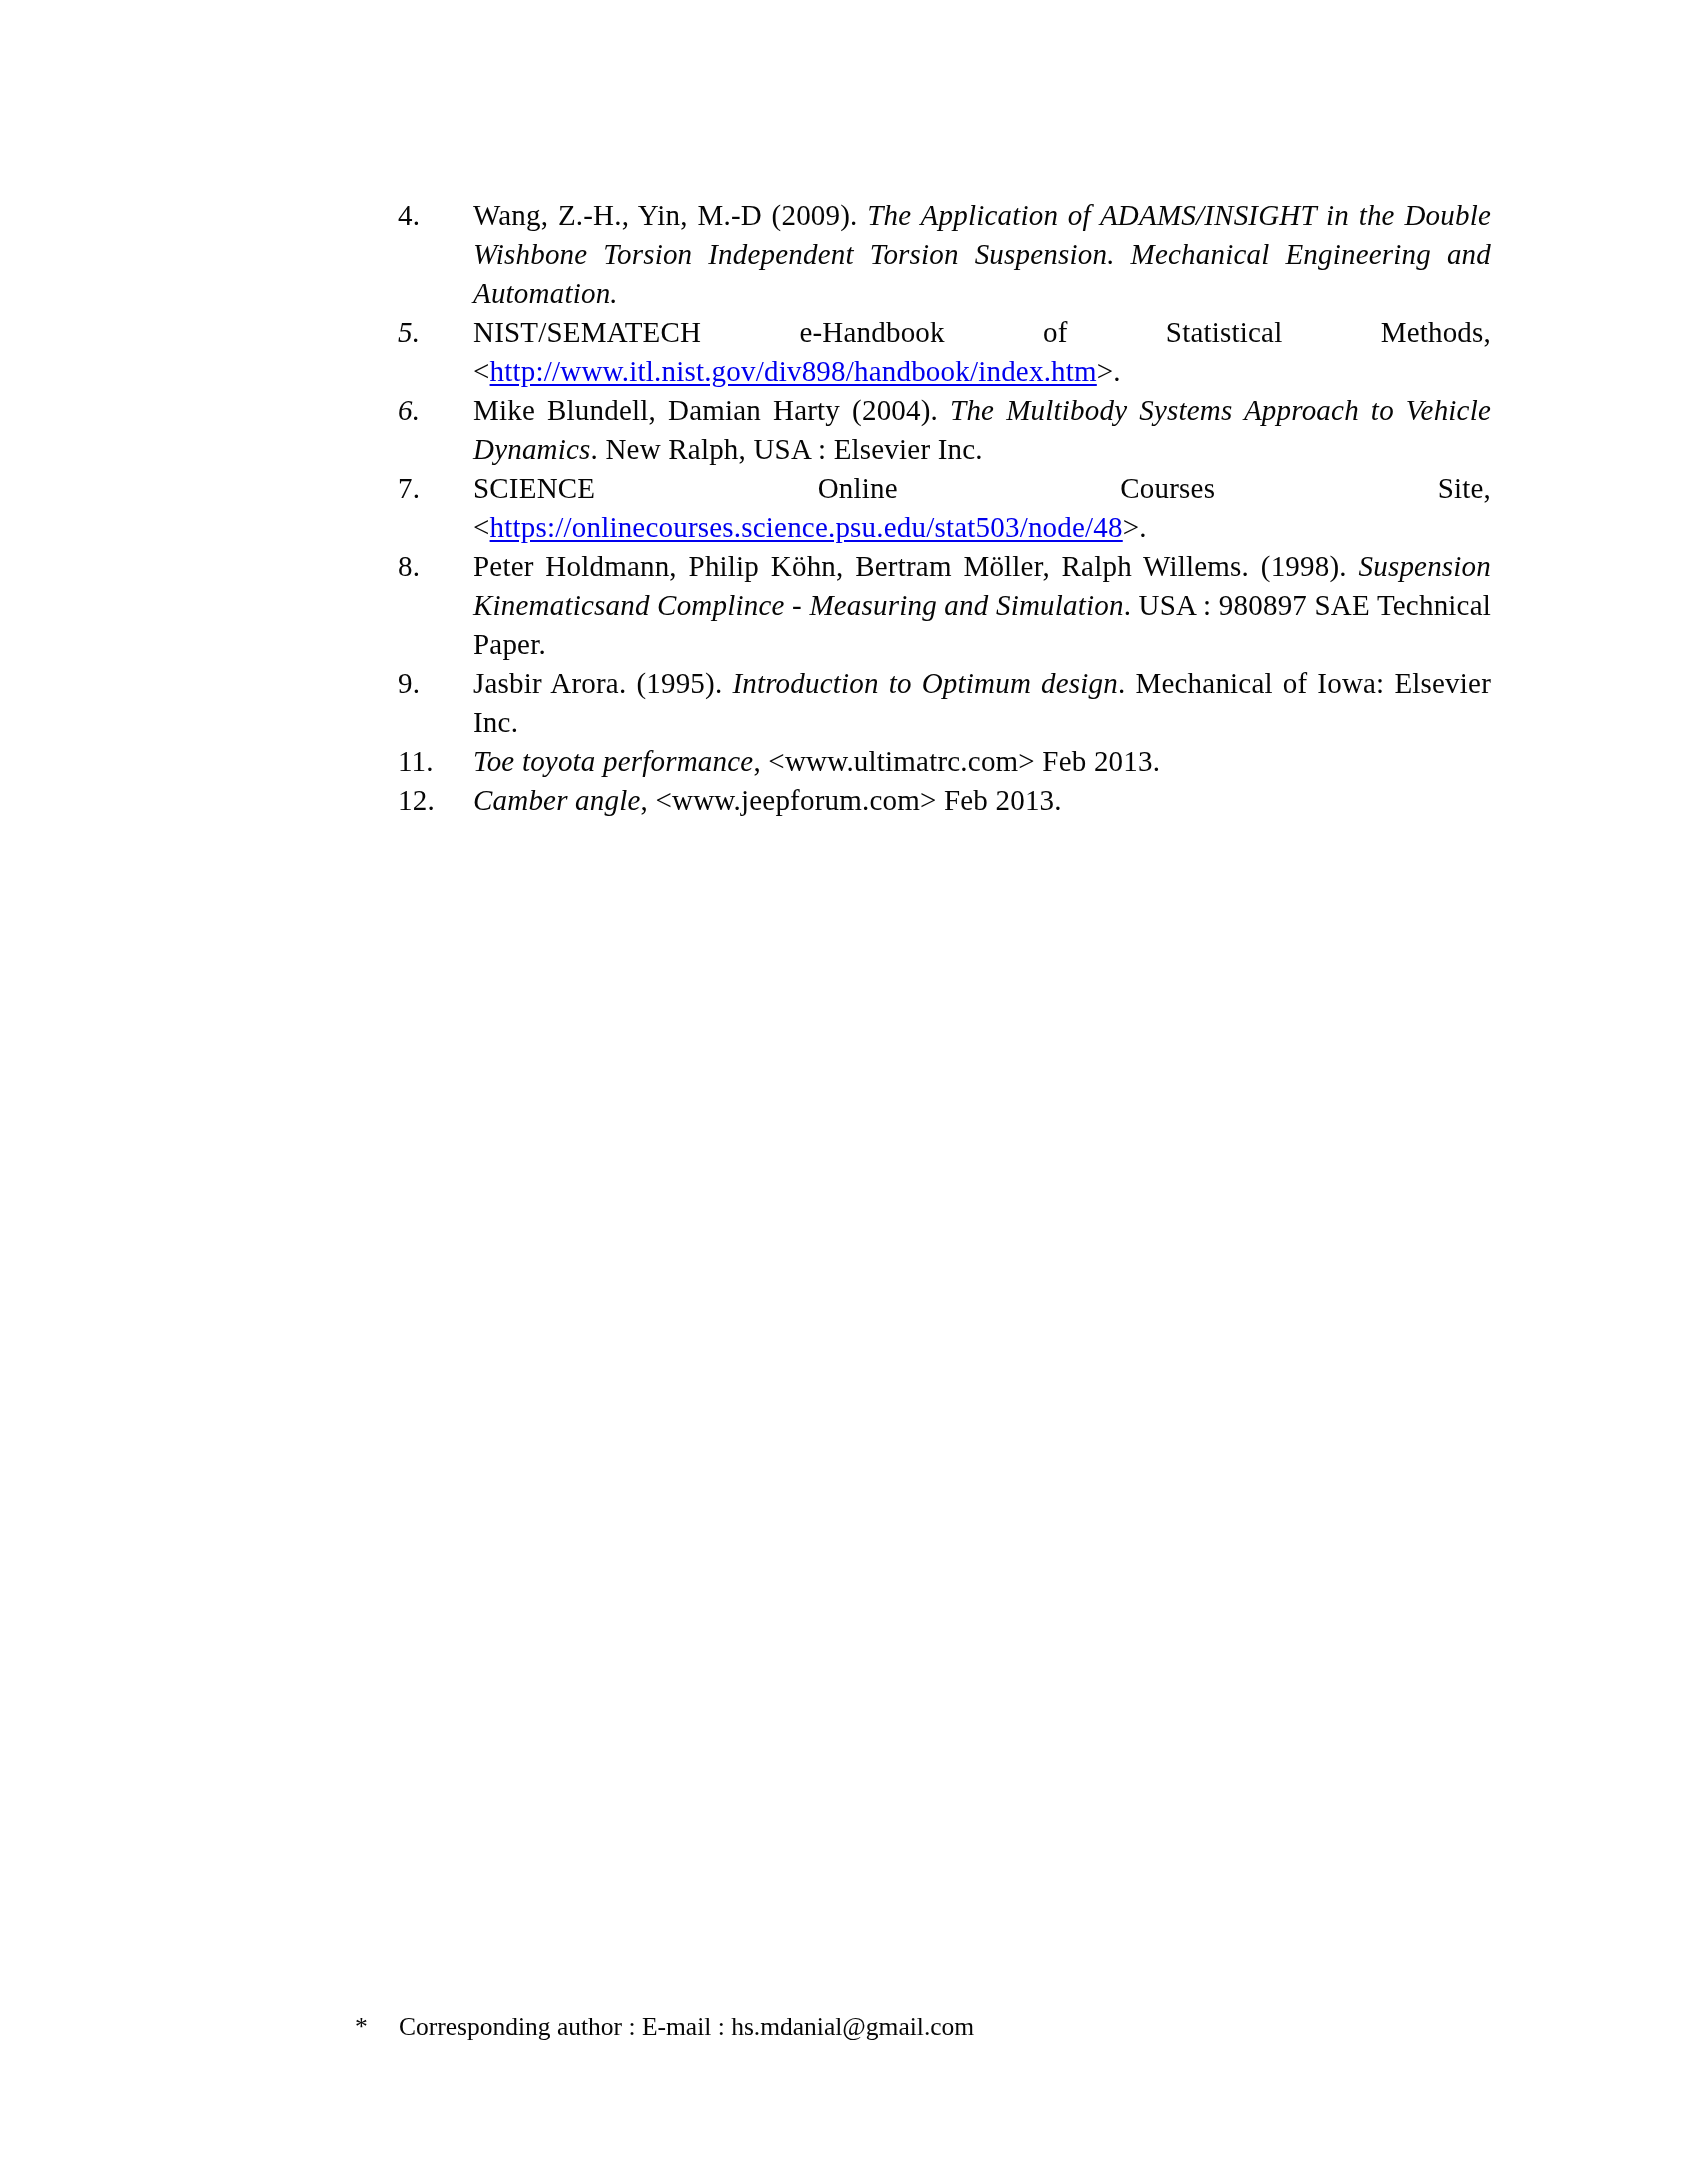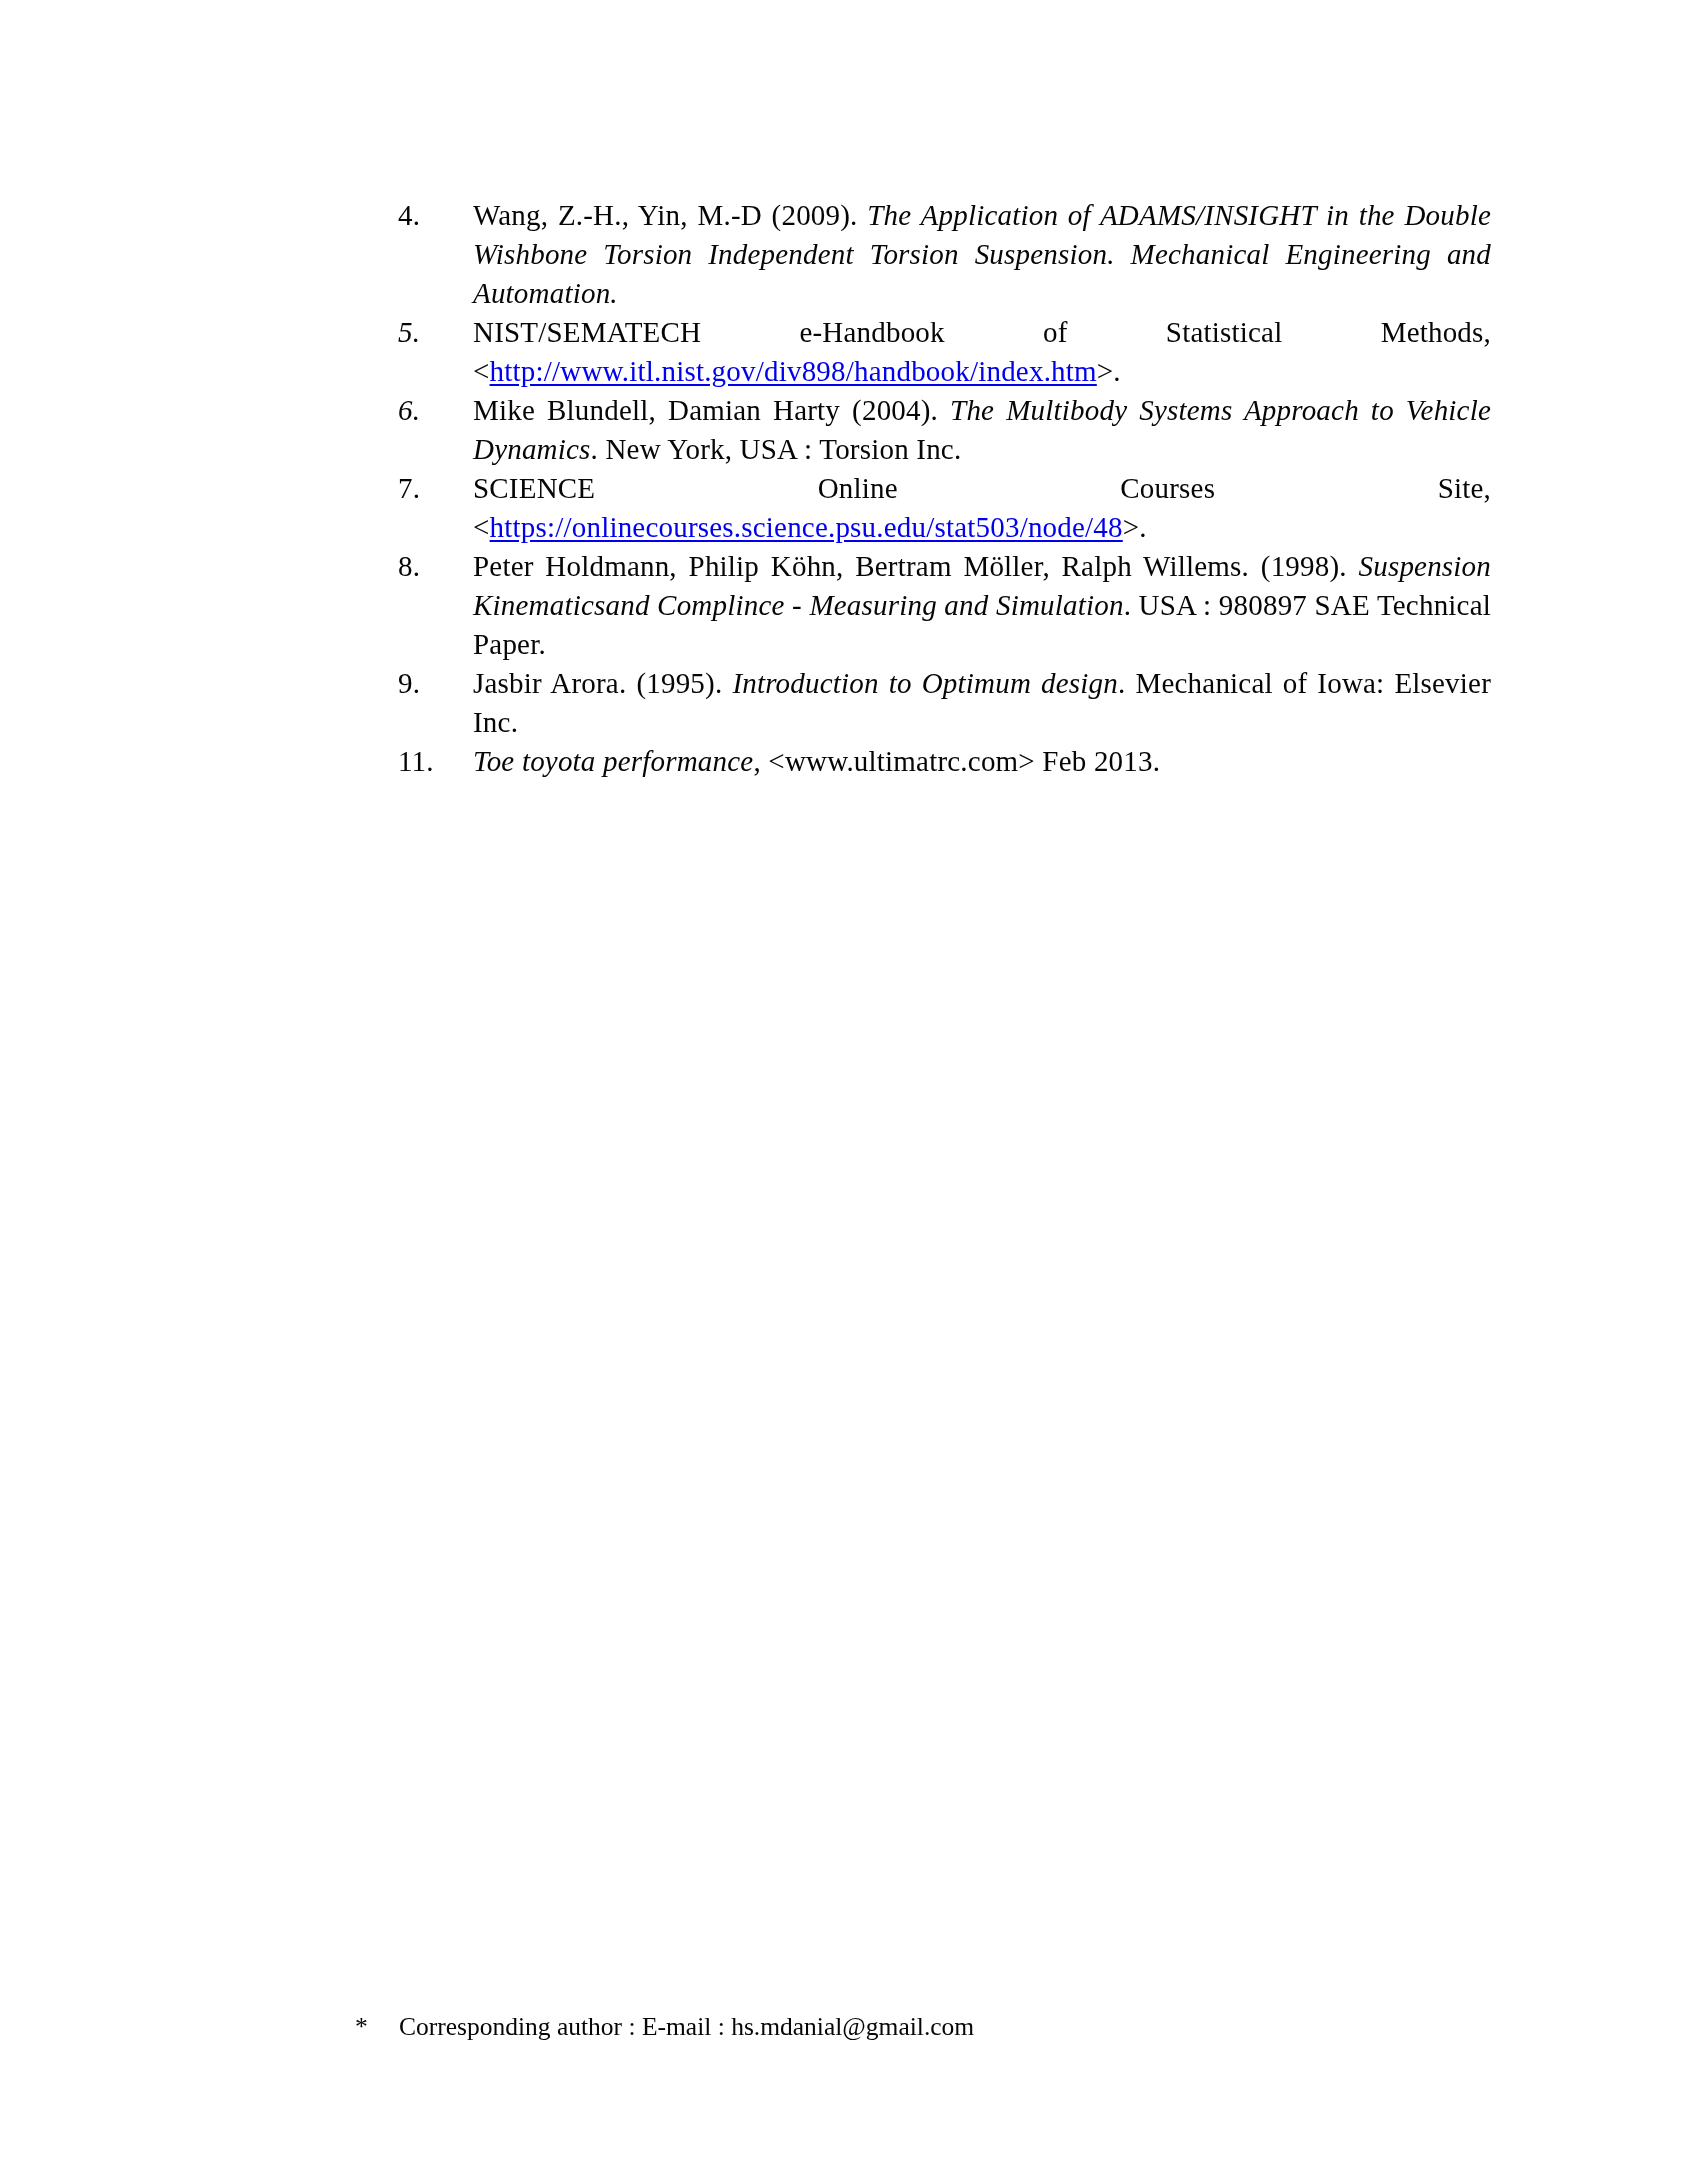--- a/index.html
+++ b/index.html
@@ -78,38 +78,42 @@
       <li class="ref-item">
         <span class="ref-num">4.</span>
         <div class="ref-text"><span>Wang, Z.-H., Yin, M.-D (2009). </span><span class="italic">The Application of ADAMS/INSIGHT in the Double Wishbone Torsion Independent Torsion Suspension. Mechanical Engineering and Automation.</span></div>
       </li>
       <li class="ref-item">
         <span class="ref-num italic">5.</span>
         <div class="ref-text"><span>NIST/SEMATECH e-Handbook of Statistical Methods, &lt;</span><a href="#">http://www.itl.nist.gov/div898/handbook/index.htm</a><span>&gt;.</span></div>
       </li>
       <li class="ref-item">
         <span class="ref-num italic">6.</span>
-        <div class="ref-text"><span>Mike Blundell, Damian Harty (2004). </span><span class="italic">The Multibody Systems Approach to Vehicle Dynamics</span><span>. New York, USA : Torsion Inc.</span></div>
+        <div class="ref-text"><span>Mike Blundell, Damian Harty (2004). </span><span class="italic">The Multibody Systems Approach to Vehicle Dynamics</span><span>. New Ralph, USA : Elsevier Inc.</span></div>
       </li>
       <li class="ref-item">
         <span class="ref-num">7.</span>
         <div class="ref-text"><span>SCIENCE Online Courses Site, &lt;</span><a href="#">https://onlinecourses.science.psu.edu/stat503/node/48</a><span>&gt;.</span></div>
       </li>
       <li class="ref-item">
         <span class="ref-num">8.</span>
         <div class="ref-text"><span>Peter Holdmann, Philip Köhn, Bertram Möller, Ralph Willems. (1998). </span><span class="italic">Suspension Kinematicsand Complince - Measuring and Simulation</span><span>. USA : 980897 SAE Technical Paper.</span></div>
       </li>
       <li class="ref-item">
         <span class="ref-num">9.</span>
         <div class="ref-text"><span>Jasbir Arora. (1995). </span><span class="italic">Introduction to Optimum design</span><span>.  Mechanical of  Iowa: Elsevier Inc.</span></div>
       </li>
       <li class="ref-item">
         <span class="ref-num">11.</span>
         <div class="ref-text"><span class="italic">Toe toyota performance</span><span>, &lt;www.ultimatrc.com&gt; Feb 2013.</span></div>
       </li>
+      <li class="ref-item">
+        <span class="ref-num">12.</span>
+        <div class="ref-text"><span class="italic">Camber angle</span><span>, &lt;www.jeepforum.com&gt; Feb 2013.</span></div>
+      </li>
     </ol>
 
   <div class="footnote">
     <span class="footnote-marker">*</span>
     <span class="footnote-text">Corresponding author : E-mail : hs.mdanial@gmail.com</span>
   </div>
 
 </main>
 
 

